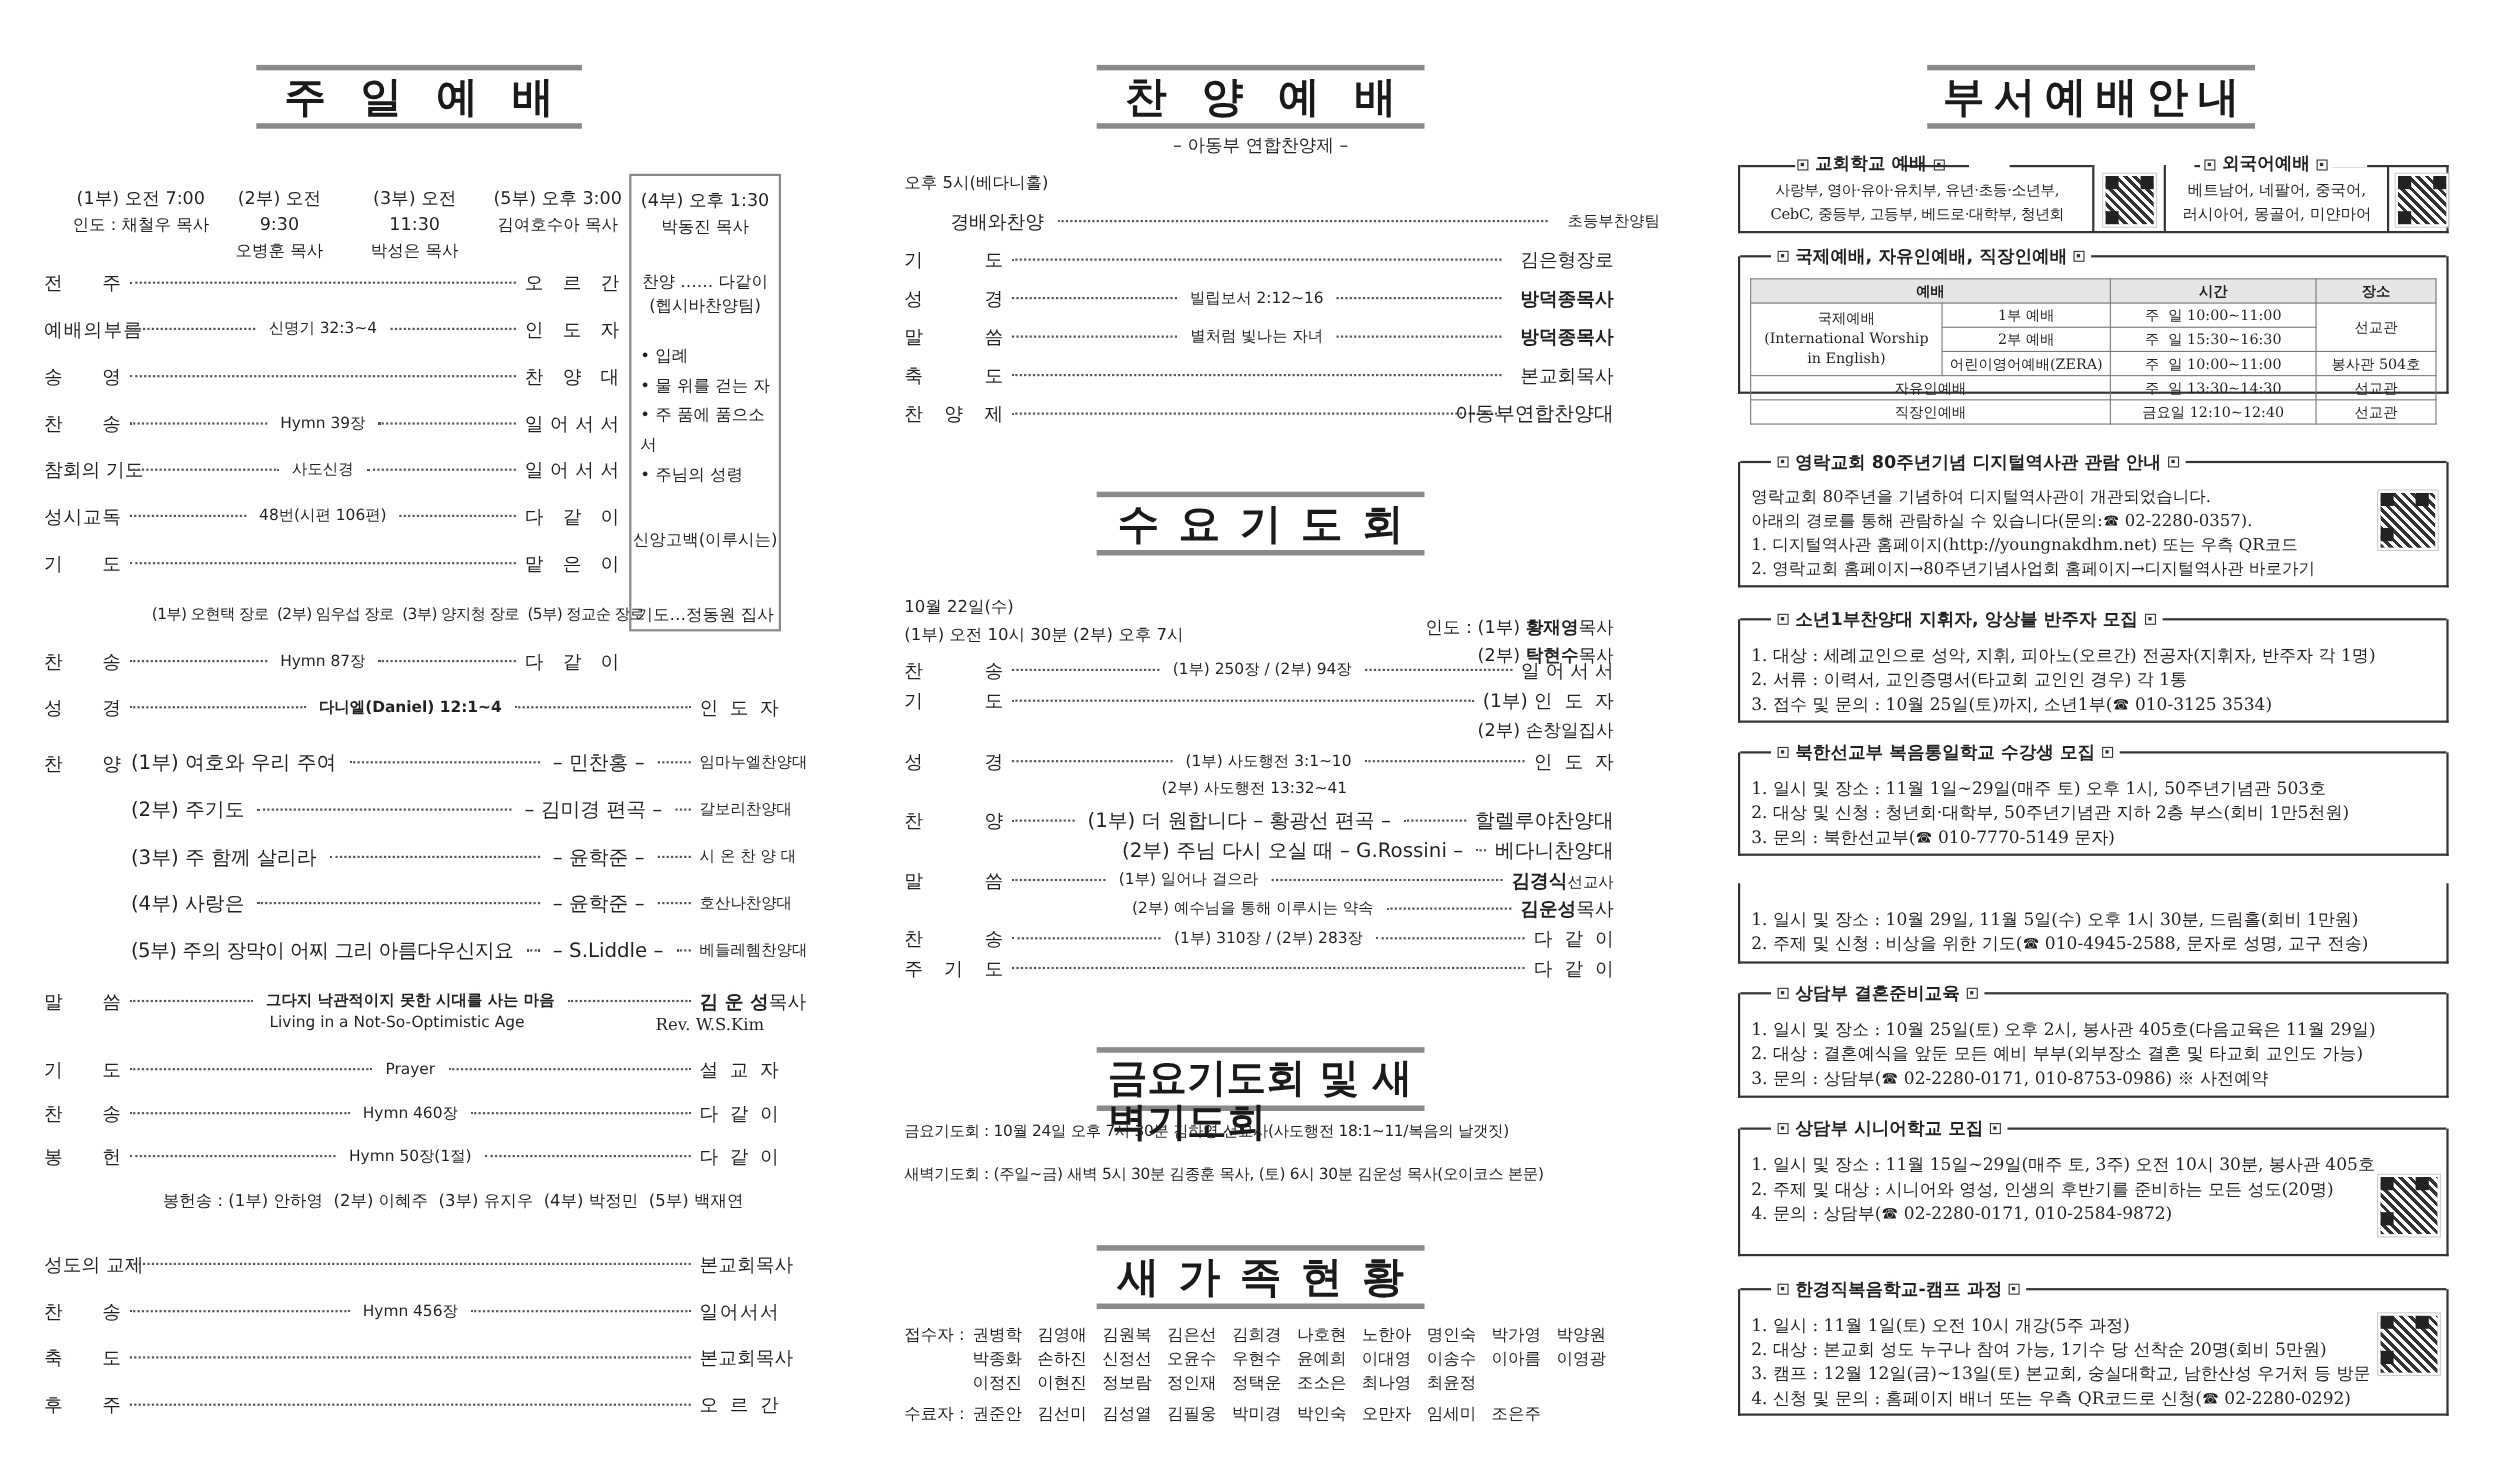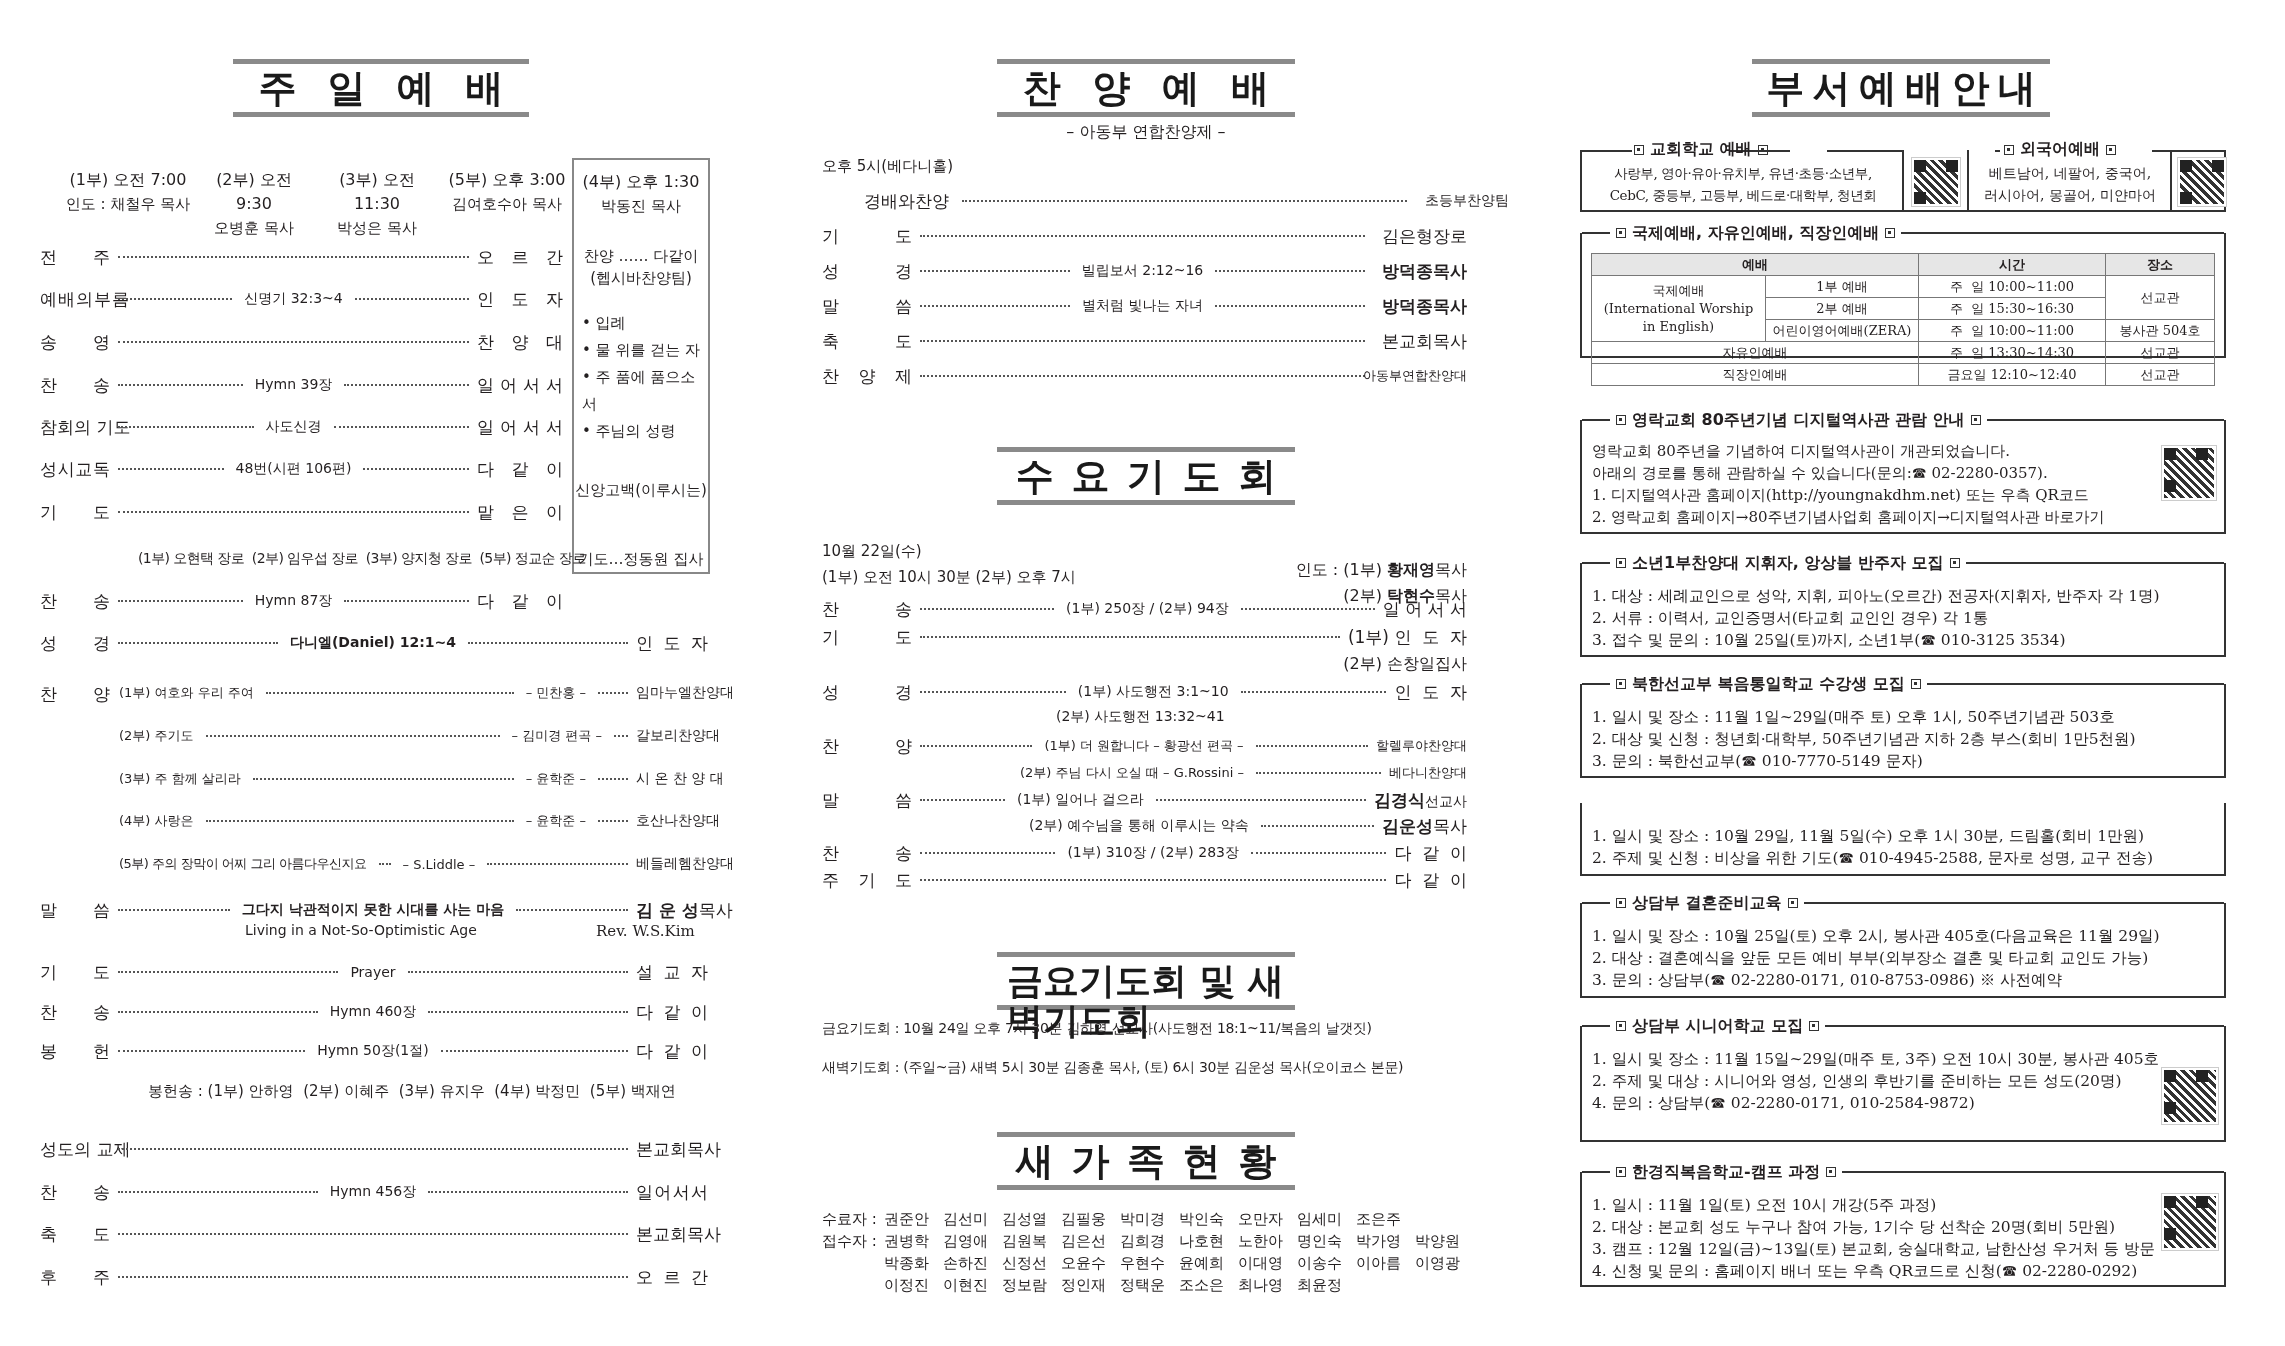--- a/index.html
+++ b/index.html
@@ -15,21 +15,21 @@
        font-size:38px;font-weight:bold;display:flex;justify-content:space-around;padding:0 10px;box-sizing:border-box;color:#1a1a1a;}
   .heading .htext.tight{justify-content:center;letter-spacing:0px;font-size:36px;}
   
   .row{position:absolute;height:26px;display:flex;align-items:center;font-size:17px;white-space:nowrap;}
   .row .lbl{display:flex;justify-content:space-between;flex:0 0 auto;}
   .row .dots{flex:1 1 auto;border-bottom:2px dotted #555;height:0;margin:0 8px;align-self:center;}
   .row .mid{flex:0 0 auto;padding:0 4px;}
   .row .rt{flex:0 0 auto;display:flex;justify-content:space-between;}
   .bold{font-weight:bold;}
   .small{font-size:14px;}
-  .tiny{font-size:13px;text-align:center;}
+  .tiny{font-size:18px;text-align:center;}
   .c{text-align:center;}
   
   .box4{position:absolute;left:572px;top:158px;width:138px;height:416px;border:2px solid #888;box-sizing:border-box;}
   
   .nbox{position:absolute;left:1580px;width:646px;border:2px solid #333;box-sizing:border-box;border-top:none;}
   .nbox .ntitle{position:absolute;top:-12px;left:0;right:0;height:24px;display:flex;align-items:center;}
   .nbox .ntitle .ln{height:2px;background:#333;}
   .nbox .ntitle .ln.l{width:28px;}
   .nbox .ntitle .ln.r{flex:1;}
   .nbox .ntitle .tt{font-weight:bold;font-size:16px;padding:0 6px;display:flex;align-items:center;gap:6px;white-space:nowrap;}
@@ -579,32 +579,20 @@
     <div class="bar bot"></div>
   <div class="htext">
     <span>새</span>
       <span>가</span>
       <span>족</span>
       <span>현</span>
       <span>황</span>
   </div>
 </div>
 <div class="abs" style="left:822px;top:1202px;font-size:15px;line-height:22px;">
-  <div style="display:flex;margin-top:6px;">
-      <span style="width:62px;">수료자 :</span>
-    <span style="width:59px">권준안</span>
-      <span style="width:59px">김선미</span>
-      <span style="width:59px">김성열</span>
-      <span style="width:59px">김필웅</span>
-      <span style="width:59px">박미경</span>
-      <span style="width:59px">박인숙</span>
-      <span style="width:59px">오만자</span>
-      <span style="width:59px">임세미</span>
-      <span style="width:59px">조은주</span>
-  </div>
   <div style="display:flex;">
       <span style="width:62px;">접수자 :</span>
     <div>
       <div style="display:flex;gap:0;">
         <span style="width:59px">권병학</span>
           <span style="width:59px">김영애</span>
           <span style="width:59px">김원복</span>
           <span style="width:59px">김은선</span>
           <span style="width:59px">김희경</span>
           <span style="width:59px">나호현</span>
@@ -629,20 +617,32 @@
         <span style="width:59px">이정진</span>
           <span style="width:59px">이현진</span>
           <span style="width:59px">정보람</span>
           <span style="width:59px">정인재</span>
           <span style="width:59px">정택운</span>
           <span style="width:59px">조소은</span>
           <span style="width:59px">최나영</span>
           <span style="width:59px">최윤정</span>
       </div>
     </div>
+  </div>
+  <div style="display:flex;margin-top:6px;">
+      <span style="width:62px;">수료자 :</span>
+    <span style="width:59px">권준안</span>
+      <span style="width:59px">김선미</span>
+      <span style="width:59px">김성열</span>
+      <span style="width:59px">김필웅</span>
+      <span style="width:59px">박미경</span>
+      <span style="width:59px">박인숙</span>
+      <span style="width:59px">오만자</span>
+      <span style="width:59px">임세미</span>
+      <span style="width:59px">조은주</span>
   </div>
 </div>
 
 <div class="heading" style="left:1752px;top:59px;width:298px;">
   <div class="bar top"></div>
     <div class="bar bot"></div>
   <div class="htext">
     <span>부</span>
       <span>서</span>
       <span>예</span>

